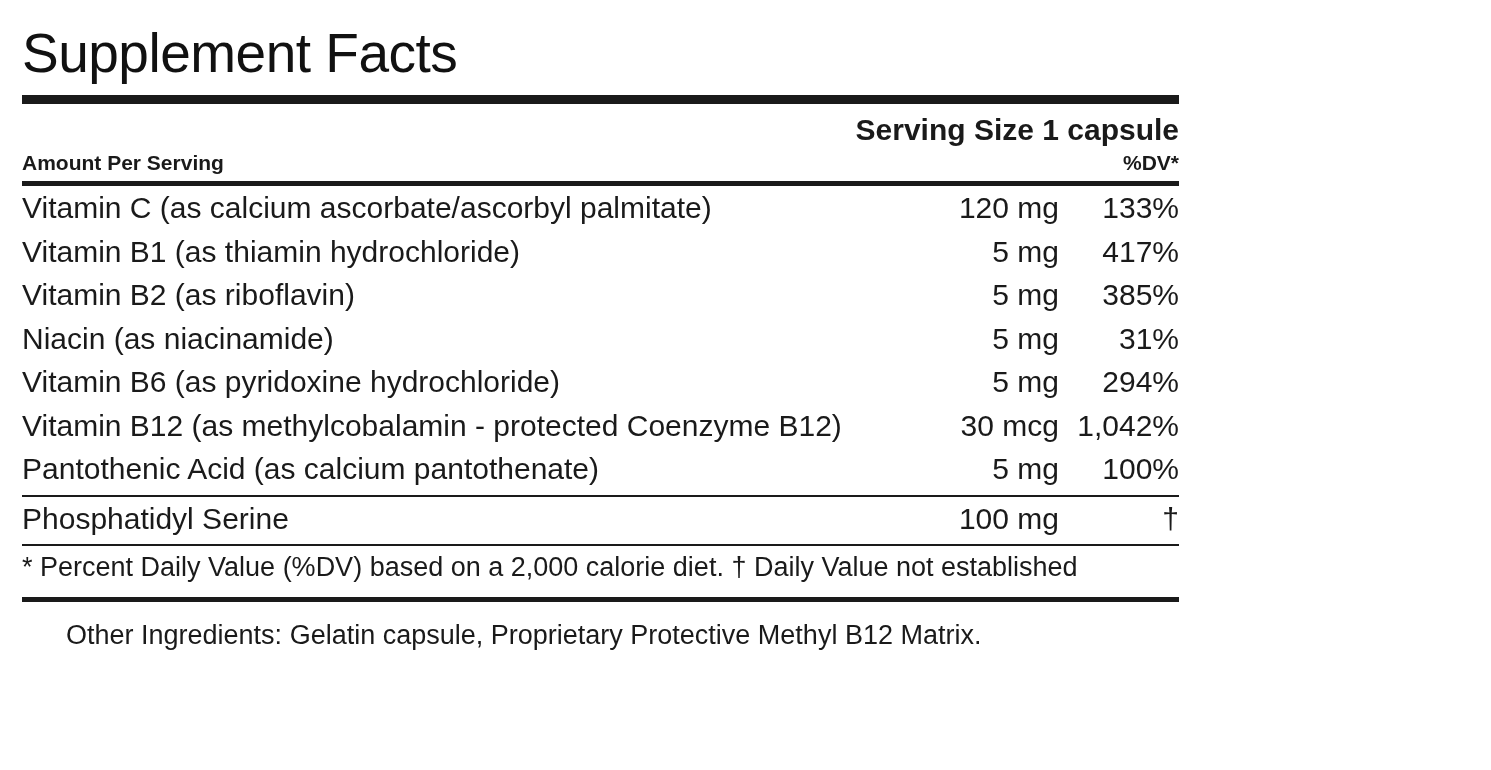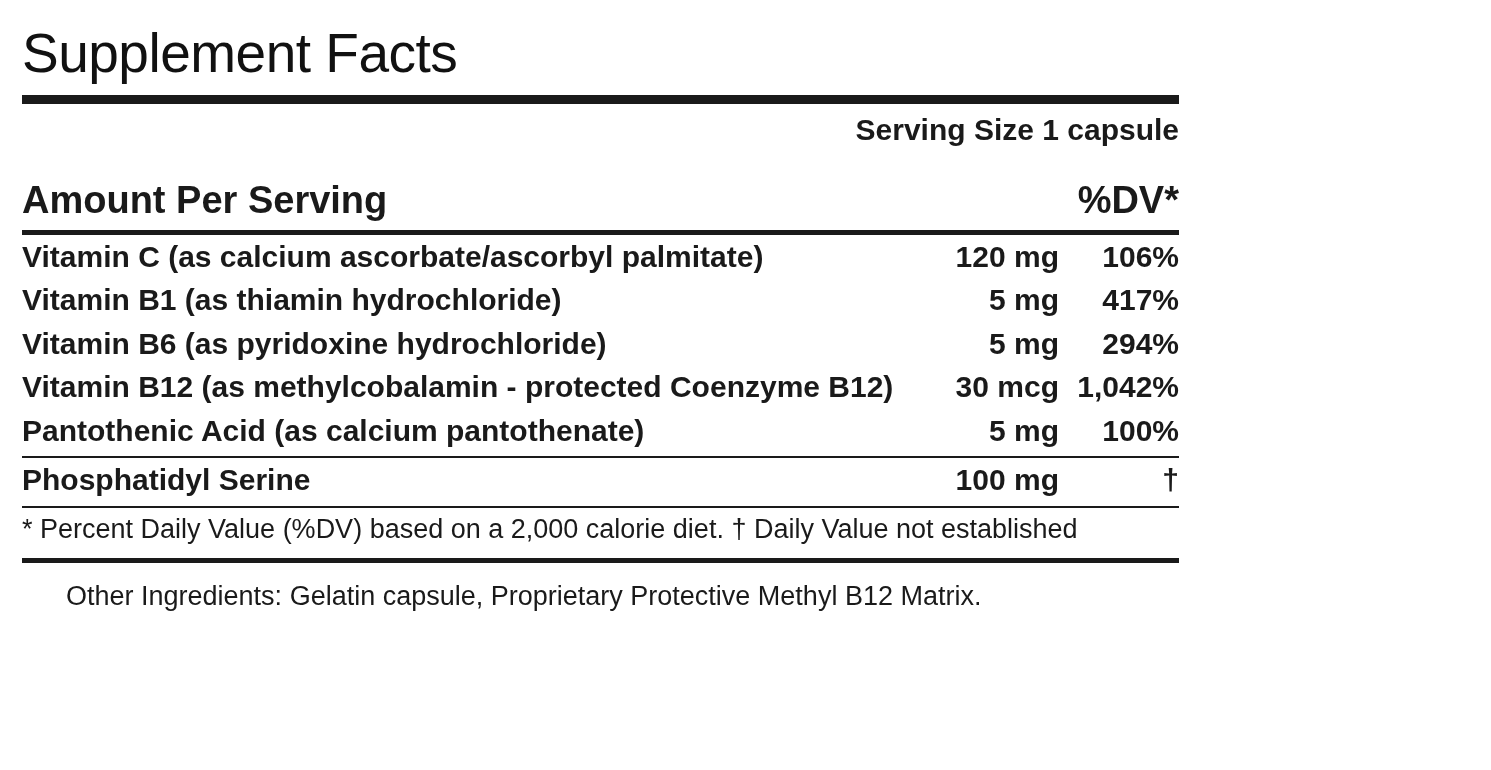--- a/index.html
+++ b/index.html
@@ -50,36 +50,35 @@
     font-size: 30px;
     font-weight: 700;
     padding-top: 8px;
     padding-bottom: 2px;
     line-height: 1.2;
   }
   .amount-row {
     display: flex;
     justify-content: space-between;
     align-items: flex-start;
-    font-size: 38px;
+    font-size: 21px;
     font-weight: 700;
     padding-bottom: 6px;
     line-height: 1.2;
-    margin-top: 28px;
   }
   table.facts {
     width: 100%;
     border-collapse: collapse;
     font-size: 30px;
     line-height: 1.25;
   }
   table.facts td {
     padding: 3px 0 3px 0;
     vertical-align: top;
-    font-weight: 700;
+    font-weight: 400;
   }
   td.nutrient {
     text-align: left;
     padding-right: 10px;
   }
   td.amount {
     text-align: right;
     white-space: nowrap;
     width: 130px;
     padding-right: 8px;
@@ -124,26 +123,36 @@
     <span>%DV*</span>
   </div>
 
   <div class="rule-medium"></div>
 
   <table class="facts">
     <tbody>
       <tr>
         <td class="nutrient">Vitamin C (as calcium ascorbate/ascorbyl palmitate)</td>
         <td class="amount">120 mg</td>
-        <td class="dv">106%</td>
+        <td class="dv">133%</td>
       </tr>
       <tr>
         <td class="nutrient">Vitamin B1 (as thiamin hydrochloride)</td>
         <td class="amount">5 mg</td>
         <td class="dv">417%</td>
+      </tr>
+      <tr>
+        <td class="nutrient">Vitamin B2 (as riboflavin)</td>
+        <td class="amount">5 mg</td>
+        <td class="dv">385%</td>
+      </tr>
+      <tr>
+        <td class="nutrient">Niacin (as niacinamide)</td>
+        <td class="amount">5 mg</td>
+        <td class="dv">31%</td>
       </tr>
       <tr>
         <td class="nutrient">Vitamin B6 (as pyridoxine hydrochloride)</td>
         <td class="amount">5 mg</td>
         <td class="dv">294%</td>
       </tr>
       <tr>
         <td class="nutrient">Vitamin B12 (as methylcobalamin - protected Coenzyme B12)</td>
         <td class="amount">30 mcg</td>
         <td class="dv">1,042%</td>

